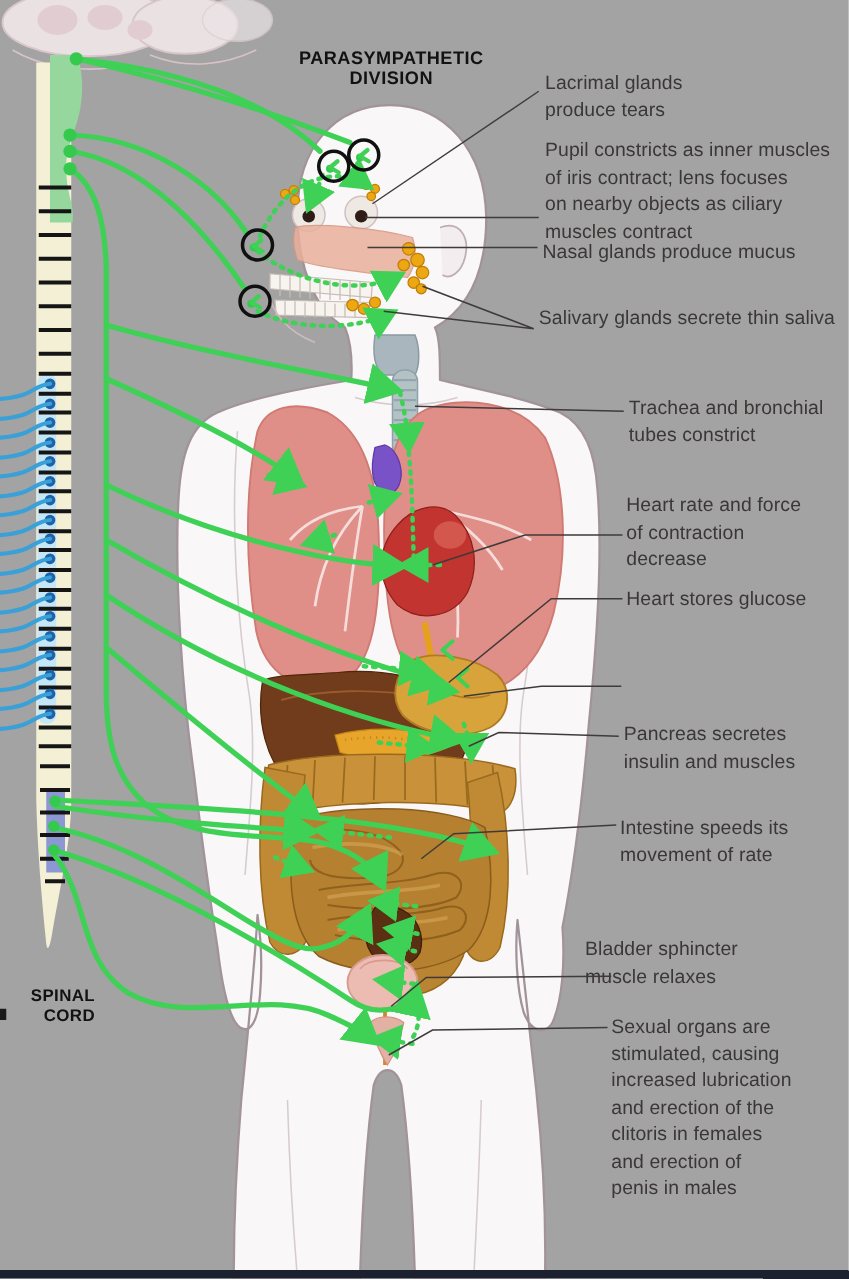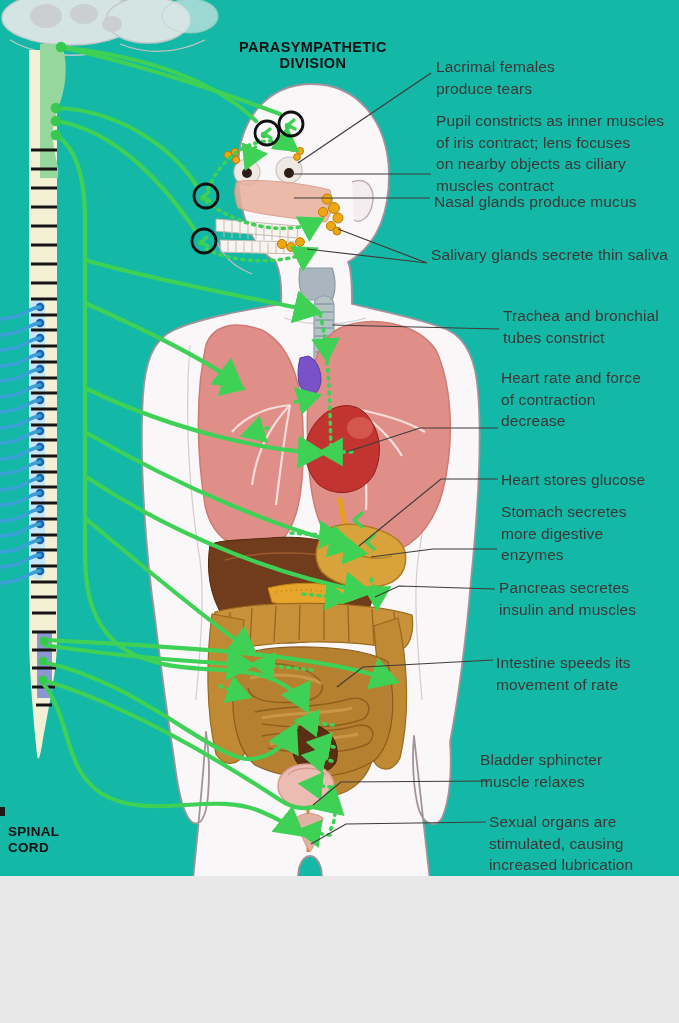--- a/index.html
+++ b/index.html
@@ -1,24 +1,24 @@
 <!DOCTYPE html>
 <html><head>
 <meta charset="utf-8">
 <style>
   html,body{margin:0;padding:0;background:#e8e8e8;}
-  #page{position:relative;width:679px;height:876px;background:#14b8a6;overflow:hidden;
+  #page{position:relative;width:679px;height:1023px;background:#a3a3a3;overflow:hidden;
         font-family:"Liberation Sans",sans-serif;}
   #art{position:absolute;left:0;top:0;}
   .lbl{position:absolute;font:15.5px/21.5px "Liberation Sans",sans-serif;color:#3c3737;
        white-space:pre-line;letter-spacing:.1px;}
   .hdr{position:absolute;left:228px;top:40px;width:170px;text-align:center;
        font:bold 14.5px/15.5px "Liberation Sans",sans-serif;color:#121212;
        white-space:pre-line;letter-spacing:.4px;}
-  .spn{position:absolute;left:8px;top:824px;width:68px;text-align:left;
+  .spn{position:absolute;left:8px;top:789px;width:68px;text-align:right;
        font:bold 13.5px/16px "Liberation Sans",sans-serif;color:#121212;
        white-space:pre-line;letter-spacing:.3px;}
   .botbar{position:absolute;left:0;top:1016px;width:679px;height:7px;background:#1c2130;}
   
   .gs{stroke:#3ed155;stroke-width:4.2;fill:none;stroke-linecap:round;}
   .gd{stroke:#3ed155;stroke-width:3.6;fill:none;stroke-dasharray:2 5.5;stroke-linecap:round;}
   .gc{stroke:#3ed155;stroke-width:3.4;fill:none;stroke-linecap:round;stroke-linejoin:round;}
   .ldr{stroke:#3f3b3b;stroke-width:1.2;fill:none;}
   .tick{stroke:#151515;stroke-width:3.2;fill:none;}
   .bone{stroke:#cdbfc4;stroke-width:1.2;fill:none;opacity:.8;}
@@ -309,42 +309,39 @@
     <path class="ldr" d="M489,781 L341,782 L313,805"></path>
     <path class="ldr" d="M486,822 L346,824 L311,844"></path>
   </g>
 </svg>
 
 <div class="hdr">PARASYMPATHETIC
 DIVISION</div>
 <div class="spn">SPINAL
 CORD</div>
 
-<div class="lbl" style="left:436px;top:56px;width:190px">Lacrimal females
+<div class="lbl" style="left:436px;top:56px;width:190px">Lacrimal glands
 produce tears</div>
 <div class="lbl" style="left:436px;top:110px;width:240px">Pupil constricts as inner muscles
 of iris contract; lens focuses
 on nearby objects as ciliary
 muscles contract</div>
 <div class="lbl" style="left:434px;top:191px;width:240px">Nasal glands produce mucus</div>
 <div class="lbl" style="left:431px;top:244px;width:246px">Salivary glands secrete thin saliva</div>
-<div class="lbl" style="left:503px;top:305px;width:172px">Trachea and bronchial
+<div class="lbl" style="left:503px;top:316px;width:172px">Trachea and bronchial
 tubes constrict</div>
-<div class="lbl" style="left:501px;top:367px;width:170px">Heart rate and force
+<div class="lbl" style="left:501px;top:394px;width:170px">Heart rate and force
 of contraction
 decrease</div>
 <div class="lbl" style="left:501px;top:469px;width:175px">Heart stores glucose</div>
-<div class="lbl" style="left:501px;top:501px;width:165px">Stomach secretes
-more digestive
-enzymes</div>
 <div class="lbl" style="left:499px;top:577px;width:175px">Pancreas secretes
 insulin and muscles</div>
 <div class="lbl" style="left:496px;top:652px;width:175px">Intestine speeds its
 movement of rate</div>
-<div class="lbl" style="left:480px;top:749px;width:175px">Bladder sphincter
+<div class="lbl" style="left:468px;top:749px;width:175px">Bladder sphincter
 muscle relaxes</div>
 <div class="lbl" style="left:489px;top:811px;width:185px">Sexual organs are
 stimulated, causing
 increased lubrication
 and erection of the
 clitoris in females
 and erection of
 penis in males</div>
 
 <div class="botbar"></div>

